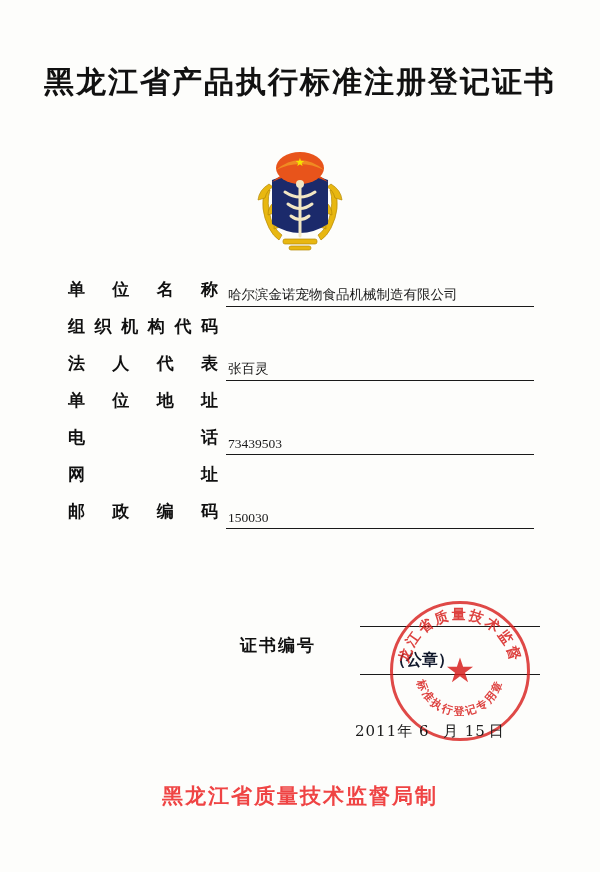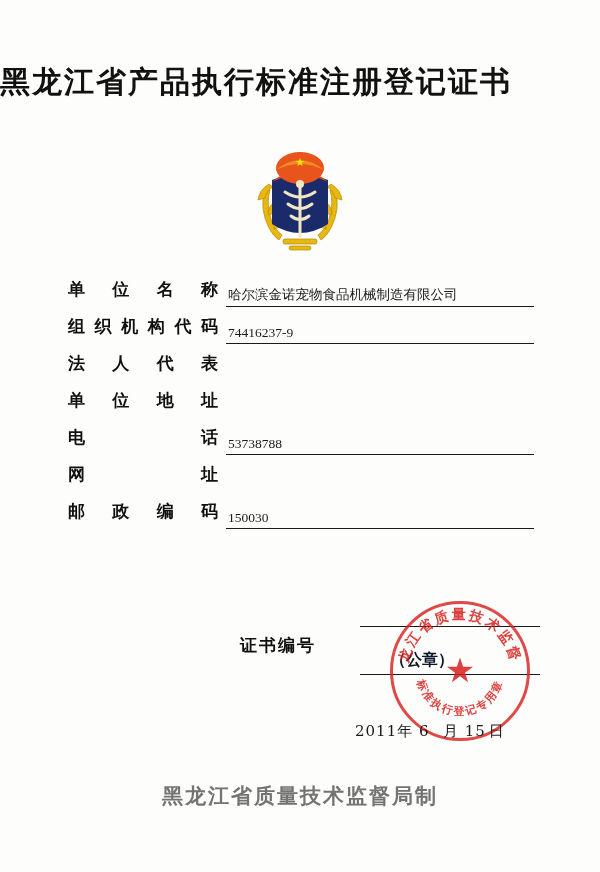--- a/index.html
+++ b/index.html
@@ -19,21 +19,21 @@
     width: 600px;
     height: 872px;
     background: #fdfdfb;
   }
   
   .title {
     position: absolute;
     top: 62px;
     left: 0;
     width: 600px;
-    text-align: left;
+    text-align: center;
     font-size: 30px;
     font-weight: bold;
     letter-spacing: 2px;
     color: #111111;
     font-family: "DejaVu Serif", serif;
   }
   
   .emblem {
     position: absolute;
     top: 140px;
@@ -144,21 +144,21 @@
   }
   
   .footer {
     position: absolute;
     top: 782px;
     left: 0;
     width: 600px;
     text-align: center;
     font-size: 21px;
     font-weight: bold;
-    color: #737373;
+    color: #ef4444;
     letter-spacing: 2px;
     font-family: "DejaVu Serif", serif;
   }
   
   .seal {
     position: absolute;
     top: 601px;
     left: 390px;
     width: 140px;
     height: 140px;
@@ -245,50 +245,50 @@
 
     <div class="field-row">
       <div class="field-label">
         <span>组</span>
         <span>织</span>
         <span>机</span>
         <span>构</span>
         <span>代</span>
         <span>码</span>
       </div>
-      <div class="field-value-wrap">
-        <div class="field-value">74416237-9</div>
-      </div>
     </div>
 
     <div class="field-row">
       <div class="field-label">
         <span>法</span>
         <span>人</span>
         <span>代</span>
         <span>表</span>
       </div>
+      <div class="field-value-wrap">
+        <div class="field-value">张百灵</div>
+      </div>
     </div>
 
     <div class="field-row">
       <div class="field-label">
         <span>单</span>
         <span>位</span>
         <span>地</span>
         <span>址</span>
       </div>
     </div>
 
     <div class="field-row">
       <div class="field-label">
         <span>电</span>
         <span>话</span>
       </div>
       <div class="field-value-wrap">
-        <div class="field-value">53738788</div>
+        <div class="field-value">73439503</div>
       </div>
     </div>
 
     <div class="field-row">
       <div class="field-label">
         <span>网</span>
         <span>址</span>
       </div>
     </div>
 

